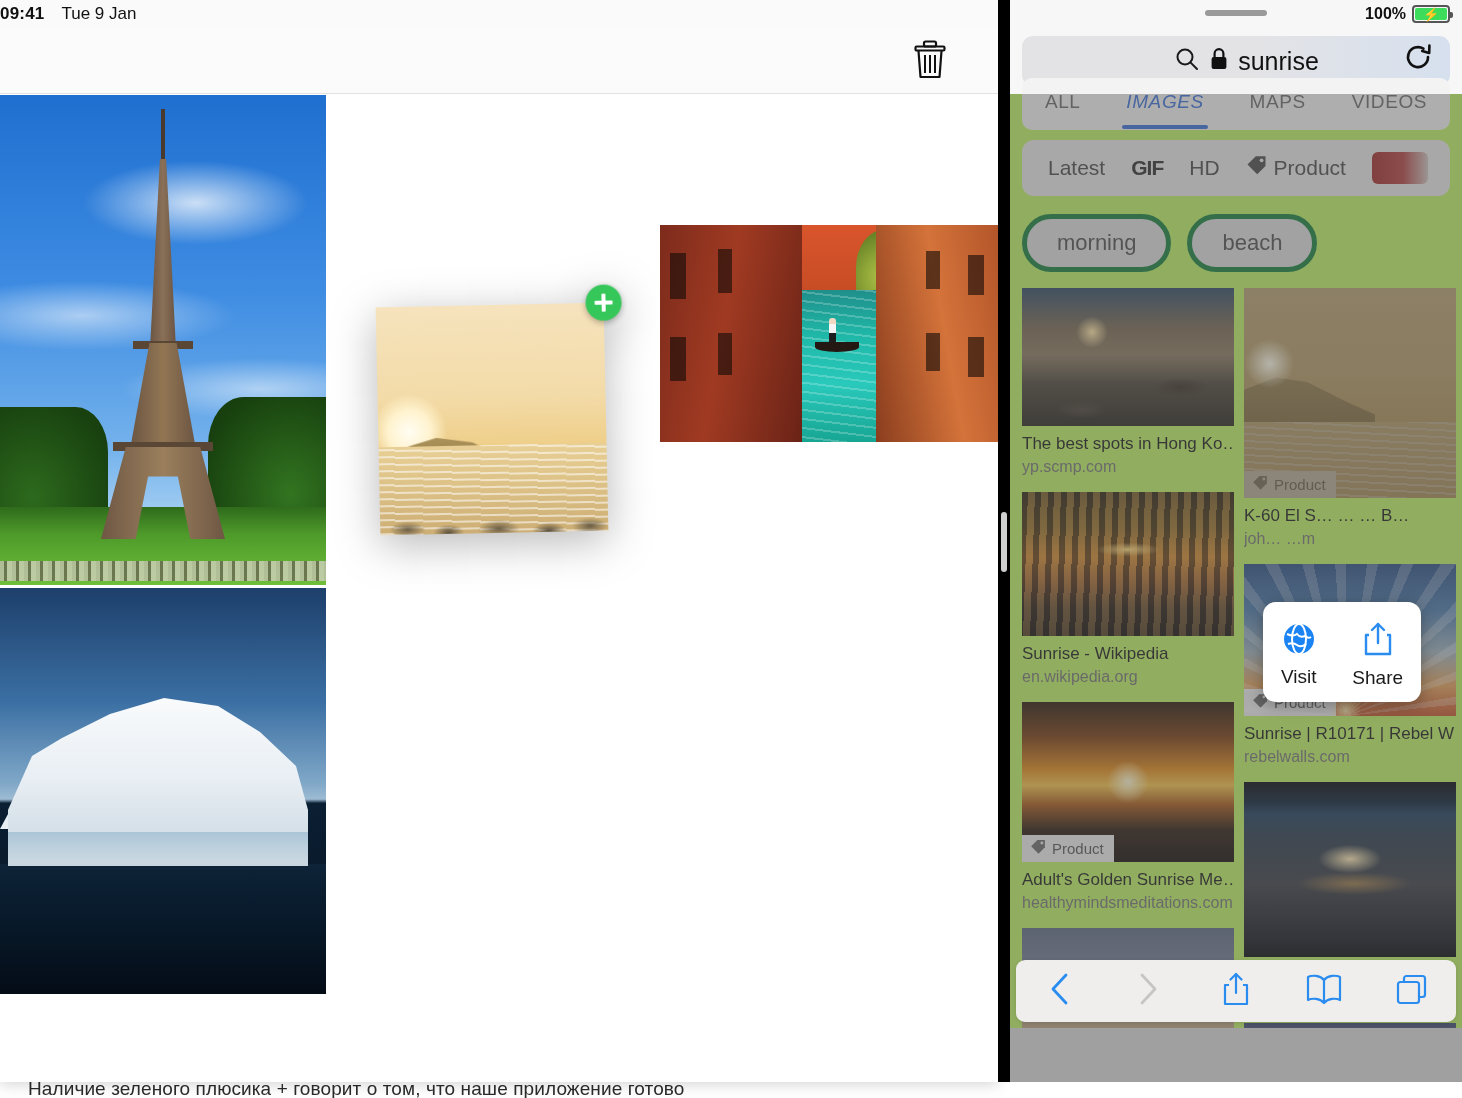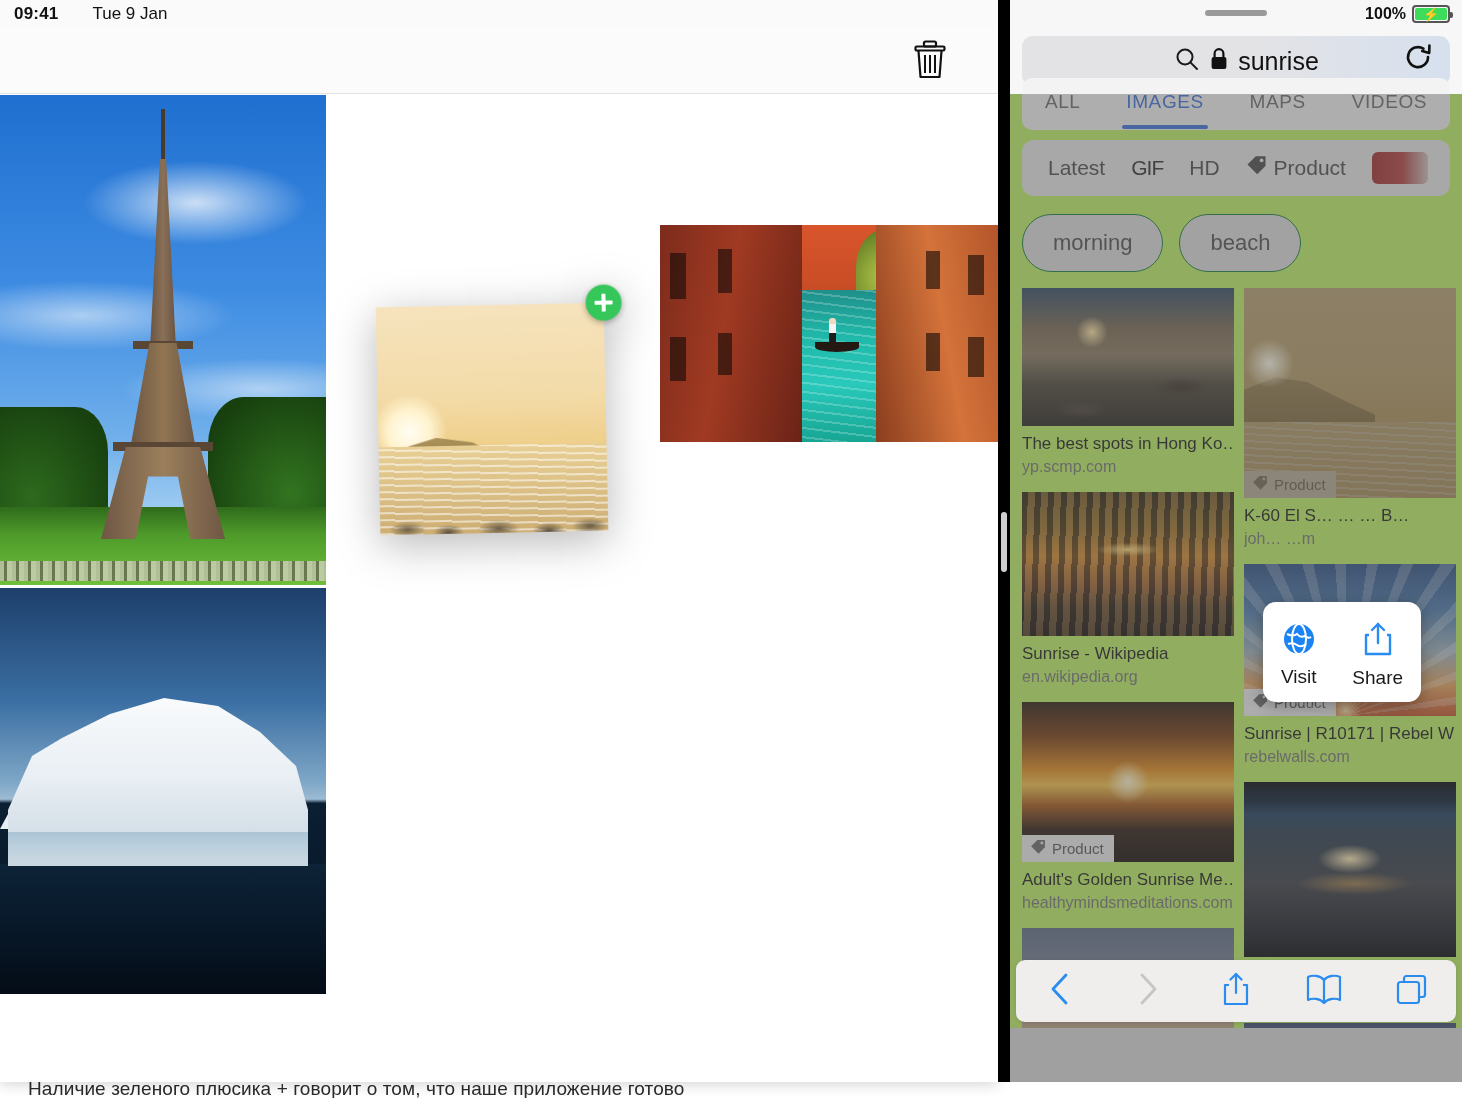--- a/index.html
+++ b/index.html
@@ -31,21 +31,21 @@
 
   
   .left-app {
     position:absolute; left:0; top:0; width:998px; height:1082px;
     background:#ffffff; overflow:hidden;
     box-shadow: 0 2px 14px rgba(0,0,0,.18);
   }
   .statusbar {
     position:absolute; left:0; top:0; width:998px; height:28px;
     background:#fafafa;
-    display:flex; align-items:center; padding-left:14px; gap:34px;
+    display:flex; align-items:center; gap:17px;
   }
   .statusbar .st-time { font-size:17px; font-weight:700; color:#111; letter-spacing:.2px;}
   .statusbar .st-date { font-size:17px; font-weight:400; color:#111; }
 
   .left-toolbar {
     position:absolute; left:0; top:28px; width:998px; height:66px;
     background:#fbfbfb; border-bottom:1px solid #e2e2e2;
   }
   .trash-btn {
     position:absolute; right:42px; top:8px; width:52px; height:52px;
@@ -180,32 +180,32 @@
       display:flex; align-items:center; justify-content:center; gap:10px; cursor:text;padding-left:21px; }
   .sf-url-text { font-size:25px; color:#111; }
   .reload-btn { position:absolute; right:16px; top:50%; transform:translateY(-50%); cursor:pointer; }
 
   .sf-content { position:absolute; left:0; top:94px; width:452px; height:934px; background:#bef264; }
   .dim { position:absolute; inset:0; background:rgba(90,90,90,.45); pointer-events:none; z-index:40; }
 
   .sf-tabs { position:absolute; left:12px; top:-16px; width:428px; height:52px; background:#f3f3f3;
       border-radius:10px; display:flex; align-items:center; justify-content:space-around; }
   .sf-tab { font-size:19px; color:#6b6b6b; letter-spacing:.6px; cursor:pointer; position:relative; padding-bottom:4px;}
-  .sf-tab.active { color:#3a6fd8; }
+  .sf-tab.active { color:#3a6fd8;font-style:italic; }
   .sf-tab.active:after { content:""; position:absolute; left:-4px; right:-4px; bottom:-12px; height:4px; background:#3a6fd8; border-radius:2px;}
 
   .sf-filters { position:absolute; left:12px; top:46px; width:428px; height:56px; background:#e7e7e7;
       border-radius:12px; display:flex; align-items:center; gap:26px; padding-left:26px; }
   .filt { font-size:21px; color:#4a4a4a; cursor:pointer; display:flex; align-items:center; gap:7px; }
-  .filt.gif { font-weight:400; color:#2f2f2f; letter-spacing:-1px; }
+  .filt.gif { font-weight:700; color:#2f2f2f; letter-spacing:-1px; }
   .color-chip { width:56px; height:32px; border-radius:6px; cursor:pointer;
       background:linear-gradient(90deg,#a22b2b 0%, #b34040 55%, #cfc3c0 100%); }
 
   .sf-chips { position:absolute; left:12px; top:120px; width:452px; height:58px; display:flex; gap:16px; }
-  .chip { height:58px; padding:0 30px; border-radius:29px; background:#dcdcdc; border:1px solid #15803d;
+  .chip { height:58px; padding:0 30px; border-radius:29px; background:#dcdcdc; border:5px solid #15803d;
       display:flex; align-items:center; font-size:22px; color:#4f4f4f; cursor:pointer; white-space:nowrap; }
 
   .results { position:absolute; left:6px; top:194px; width:446px; height:740px;
       display:flex; gap:10px; padding:0 6px; overflow:hidden; }
   .rescol { width:212px; display:flex; flex-direction:column; gap:16px; }
   .rescol.right { margin-top:0; }
   .rescard { cursor:pointer; position:relative; }
   .thumb { width:212px; position:relative; overflow:hidden; background:#666; }
   .restitle { font-size:17px; color:#1b1b1b; margin-top:8px; white-space:nowrap; overflow:hidden; }
   .resurl { font-size:16px; color:#777; margin-top:4px; white-space:nowrap; overflow:hidden; }

